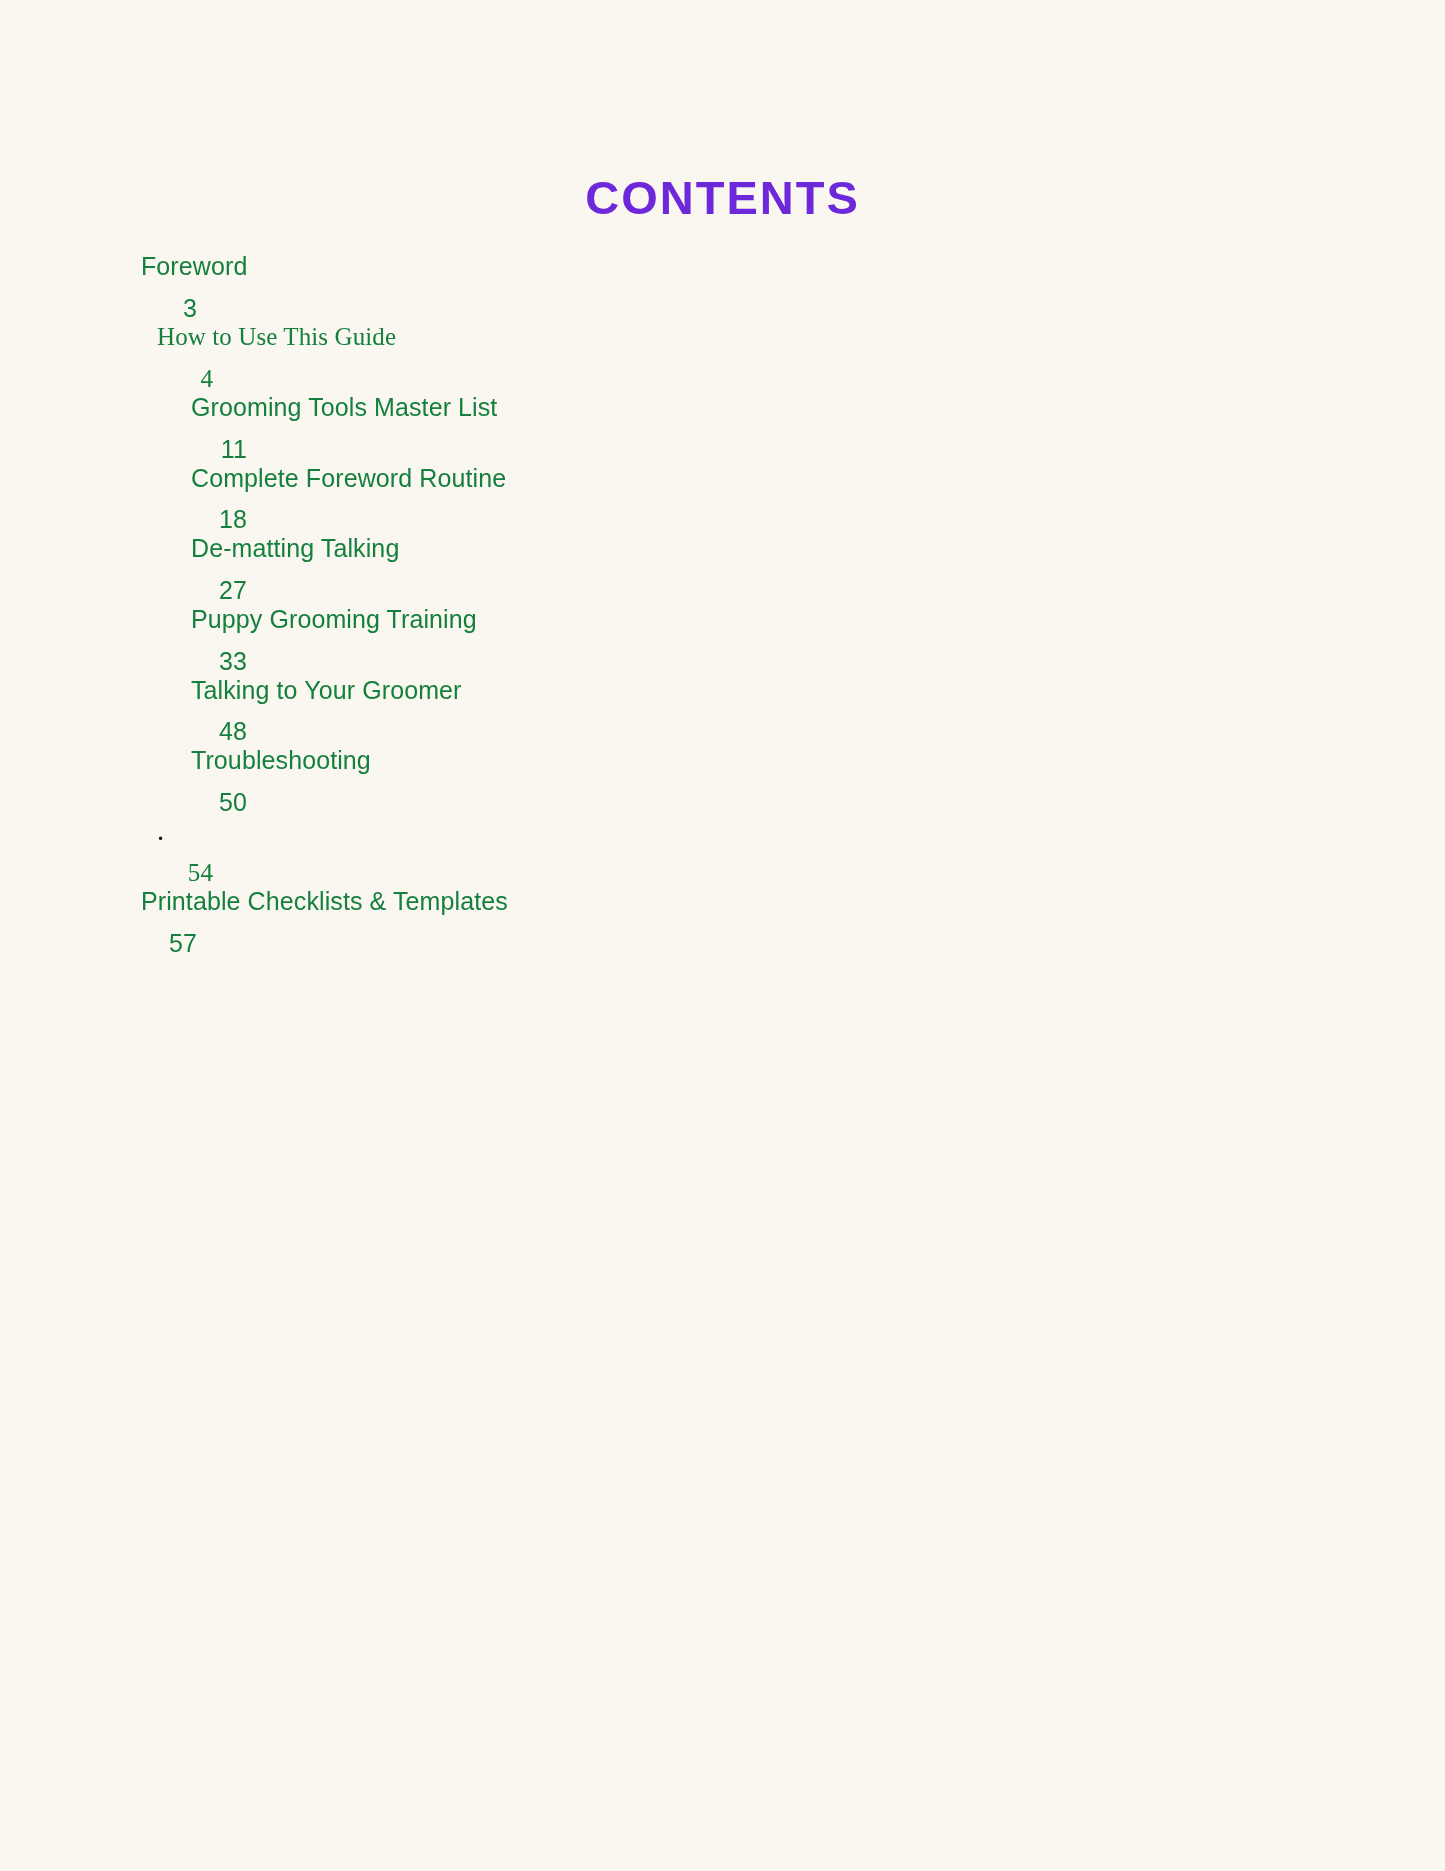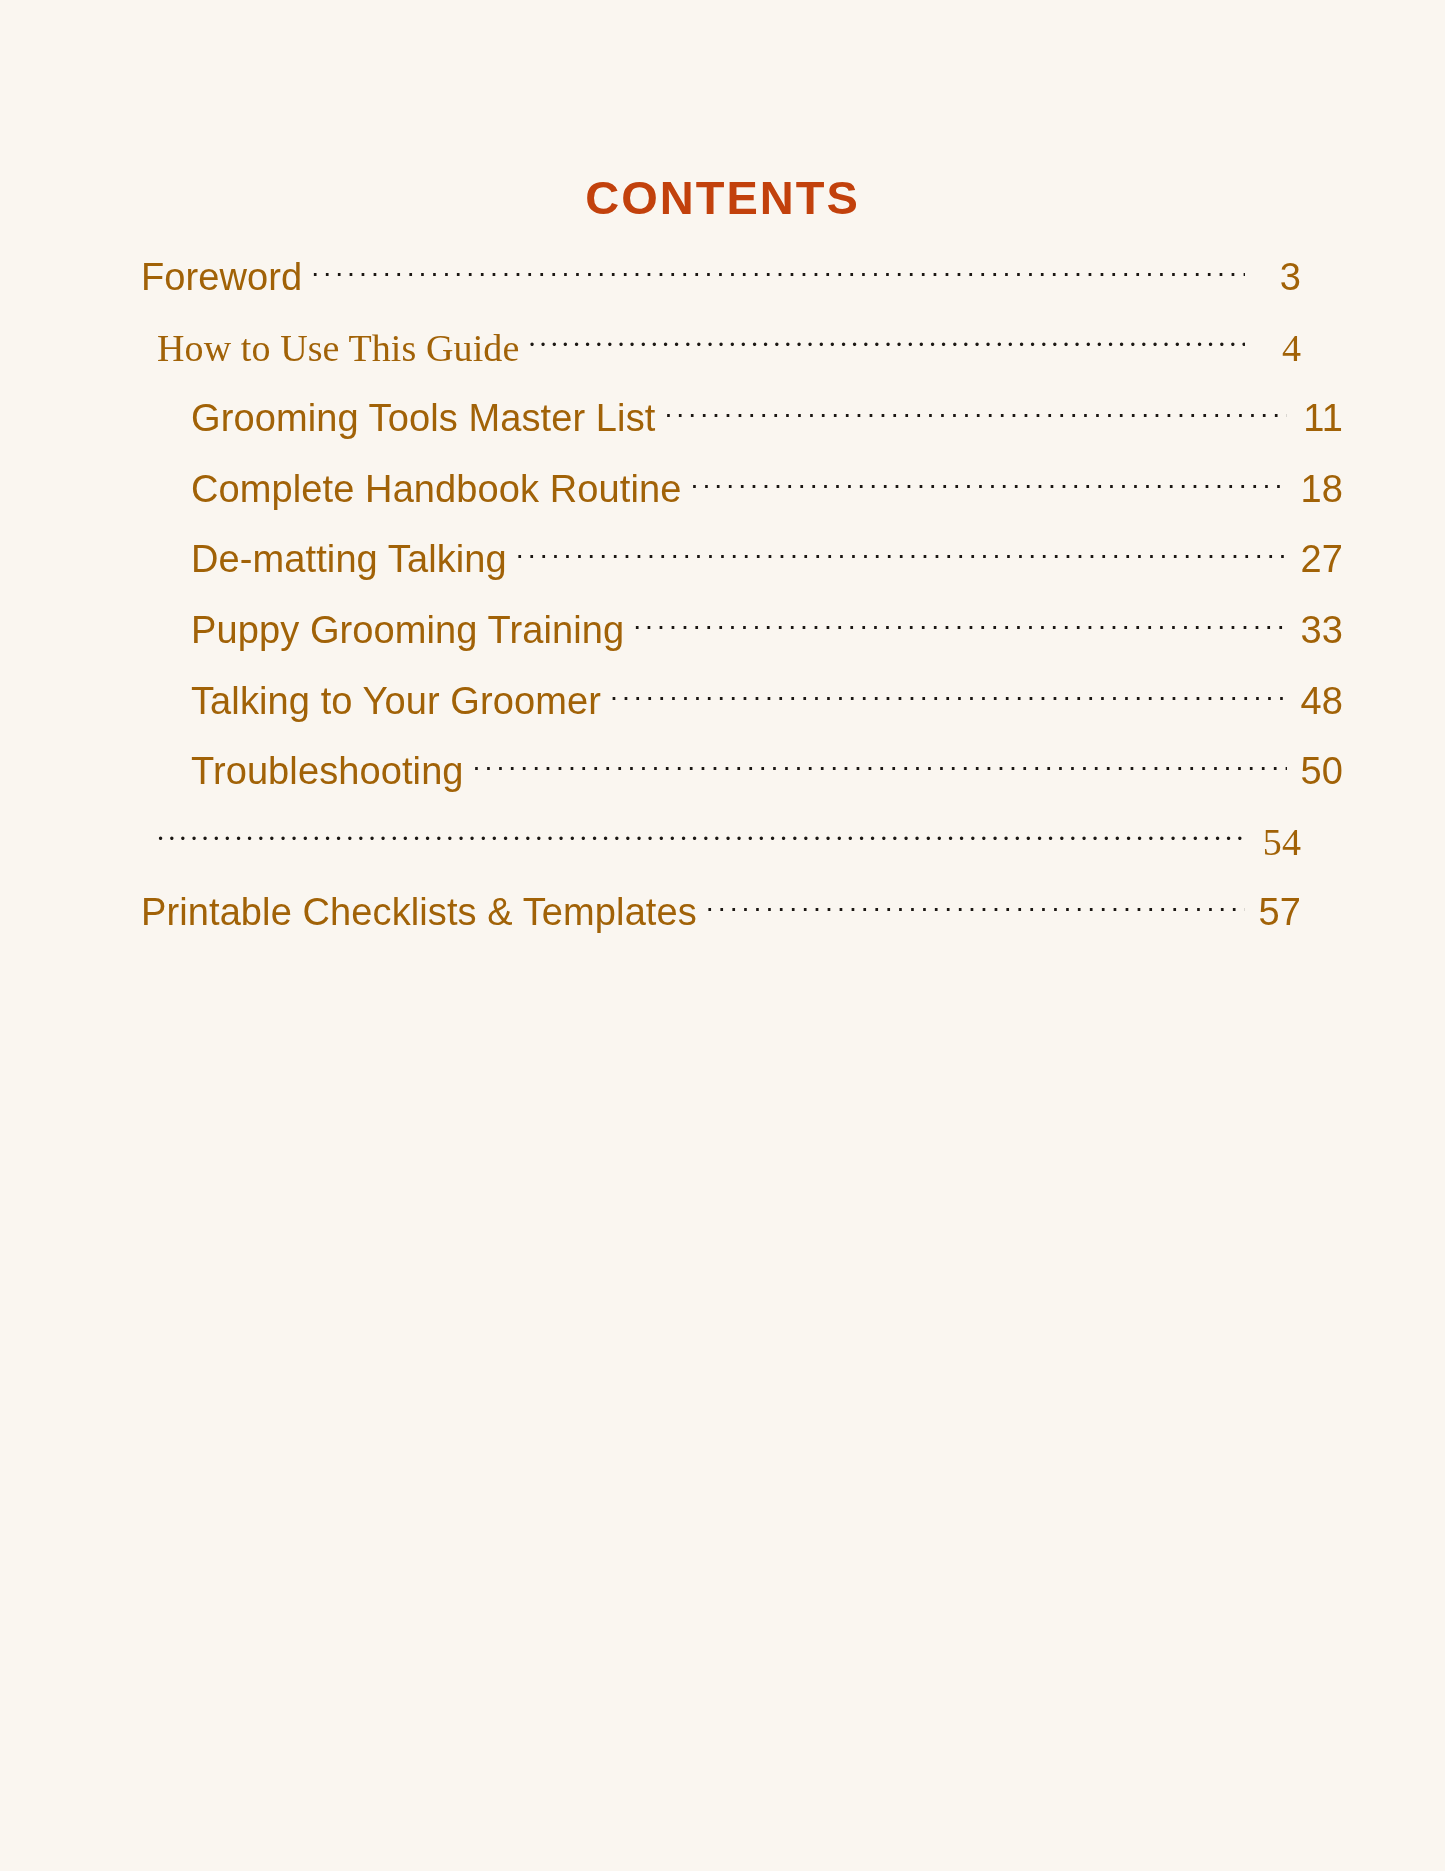--- a/index.html
+++ b/index.html
@@ -25,40 +25,41 @@
 
   .page-title {
     position: absolute;
     top: 143px;
     left: 0;
     width: 1445px;
     text-align: center;
     font-size: 47px;
     font-weight: bold;
     letter-spacing: 2.0px;
-    color: #c2410c;
+    color: #6d28d9;
     line-height: 1;
   }
 
   .toc {
     position: absolute;
     top: 252px;
     left: 141px;
     width: 1160px;
   }
 
   .toc-entry {
     display: flex;
     align-items: baseline;
     width: 100%;
     height: 70.6px;
-    font-size: 38px;
-    color: #a16207;
+    font-size: 25px;
+    color: #15803d;
     letter-spacing: 0.1px;
     box-sizing: border-box;
+    flex-direction: column;
   }
 
   .entry-label {
     white-space: nowrap;
     flex: 0 0 auto;
     padding-right: 9px;
   }
 
   .entry-leader {
     flex: 1 1 auto;
@@ -110,21 +111,21 @@
         <span class="entry-label">How to Use This Guide</span>
         <span class="entry-leader"></span>
         <span class="entry-page">4</span>
       </div>
       <div class="toc-entry indent-1">
         <span class="entry-label">Grooming Tools Master List</span>
         <span class="entry-leader"></span>
         <span class="entry-page">11</span>
       </div>
       <div class="toc-entry indent-1">
-        <span class="entry-label">Complete Handbook Routine</span>
+        <span class="entry-label">Complete Foreword Routine</span>
         <span class="entry-leader"></span>
         <span class="entry-page">18</span>
       </div>
       <div class="toc-entry indent-1">
         <span class="entry-label">De-matting Talking</span>
         <span class="entry-leader"></span>
         <span class="entry-page">27</span>
       </div>
       <div class="toc-entry indent-1">
         <span class="entry-label">Puppy Grooming Training</span>

